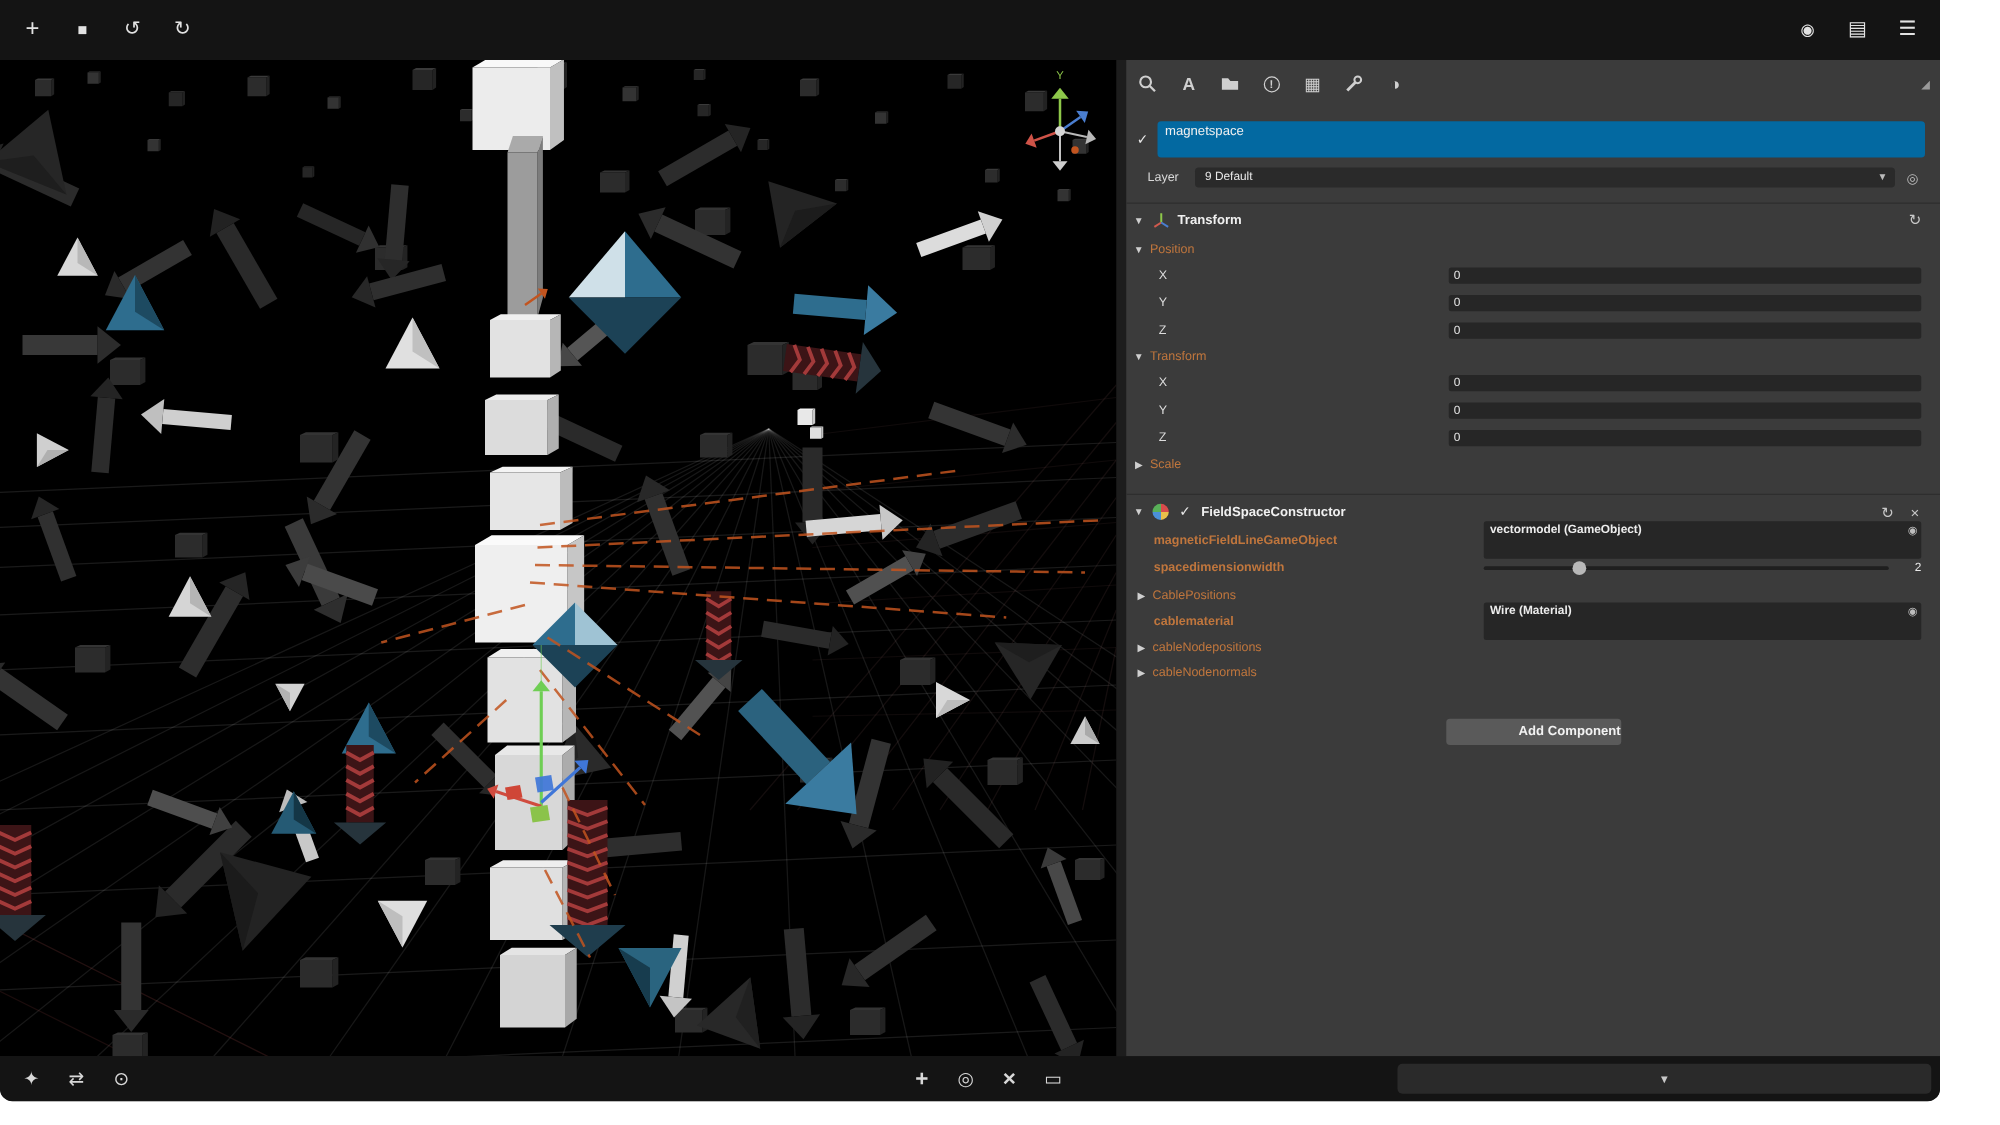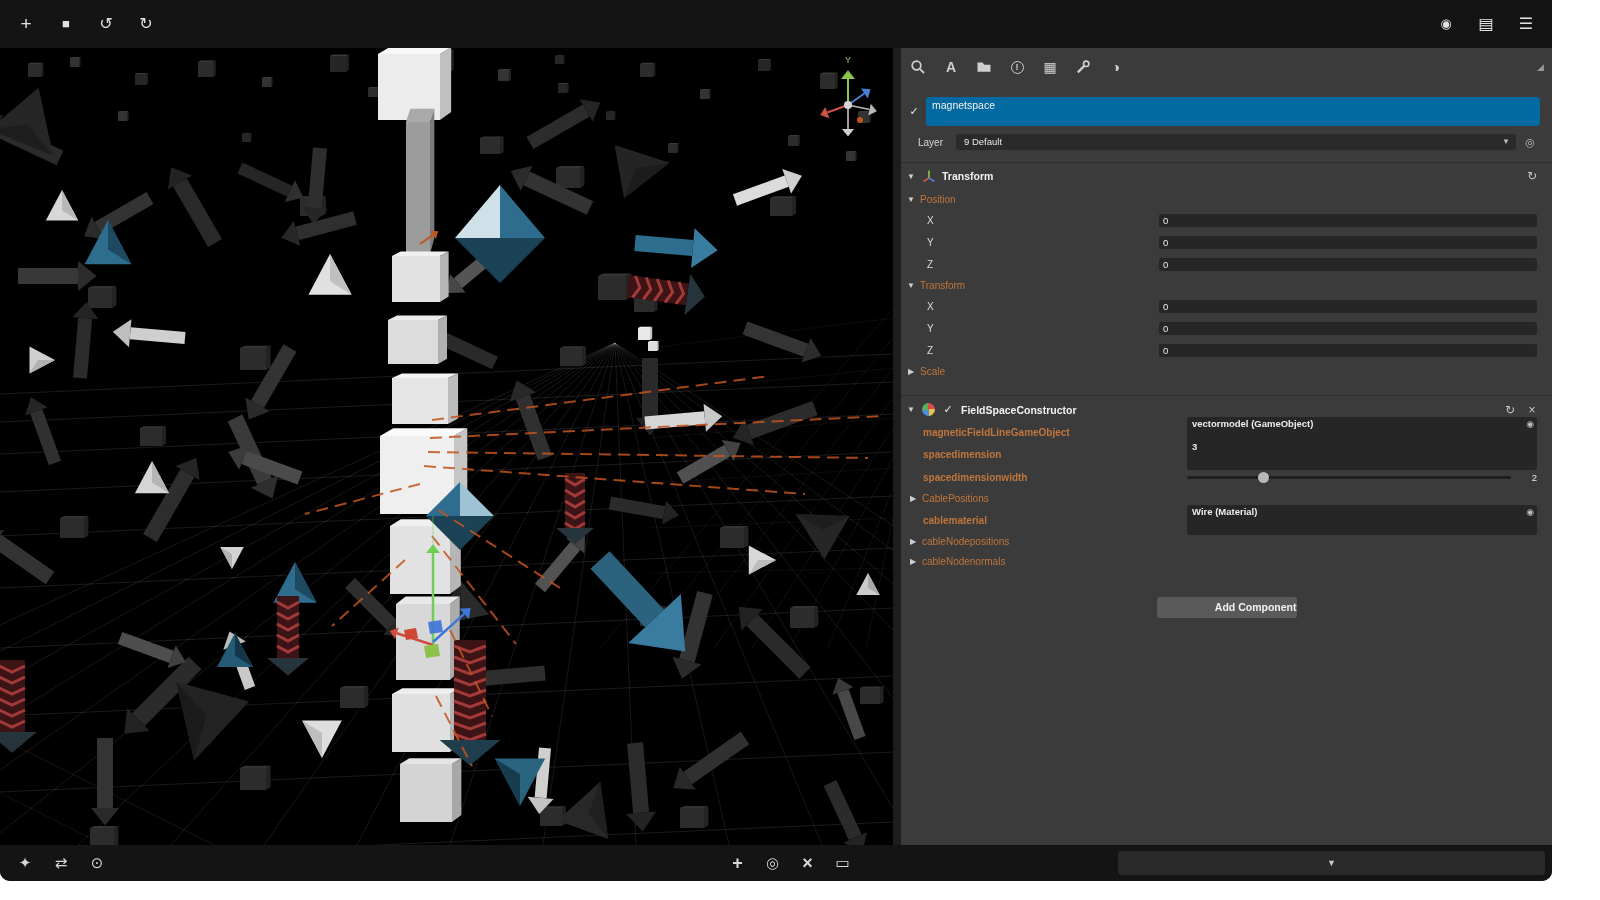--- a/index.html
+++ b/index.html
@@ -636,26 +636,20 @@
     </div>
 
     <div class="proprow">
       <span class="plabel">magneticFieldLineGameObject</span>
       <div class="objfield">
         <span>vectormodel (GameObject)</span>
         <span class="picker">◉</span>
       </div>
     </div>
     <div class="proprow">
-      <span class="plabel">spacedimension</span>
-      <div class="objfield">
-        <span>3</span>
-      </div>
-    </div>
-    <div class="proprow">
       <span class="plabel">spacedimensionwidth</span>
       <div class="sliderwrap">
         <div class="track">
           <div class="handle"></div>
         </div>
         <span class="slideval">2</span>
       </div>
     </div>
     <div class="subfold" style="padding-left:7px;">
       <span class="fold">▶</span>

